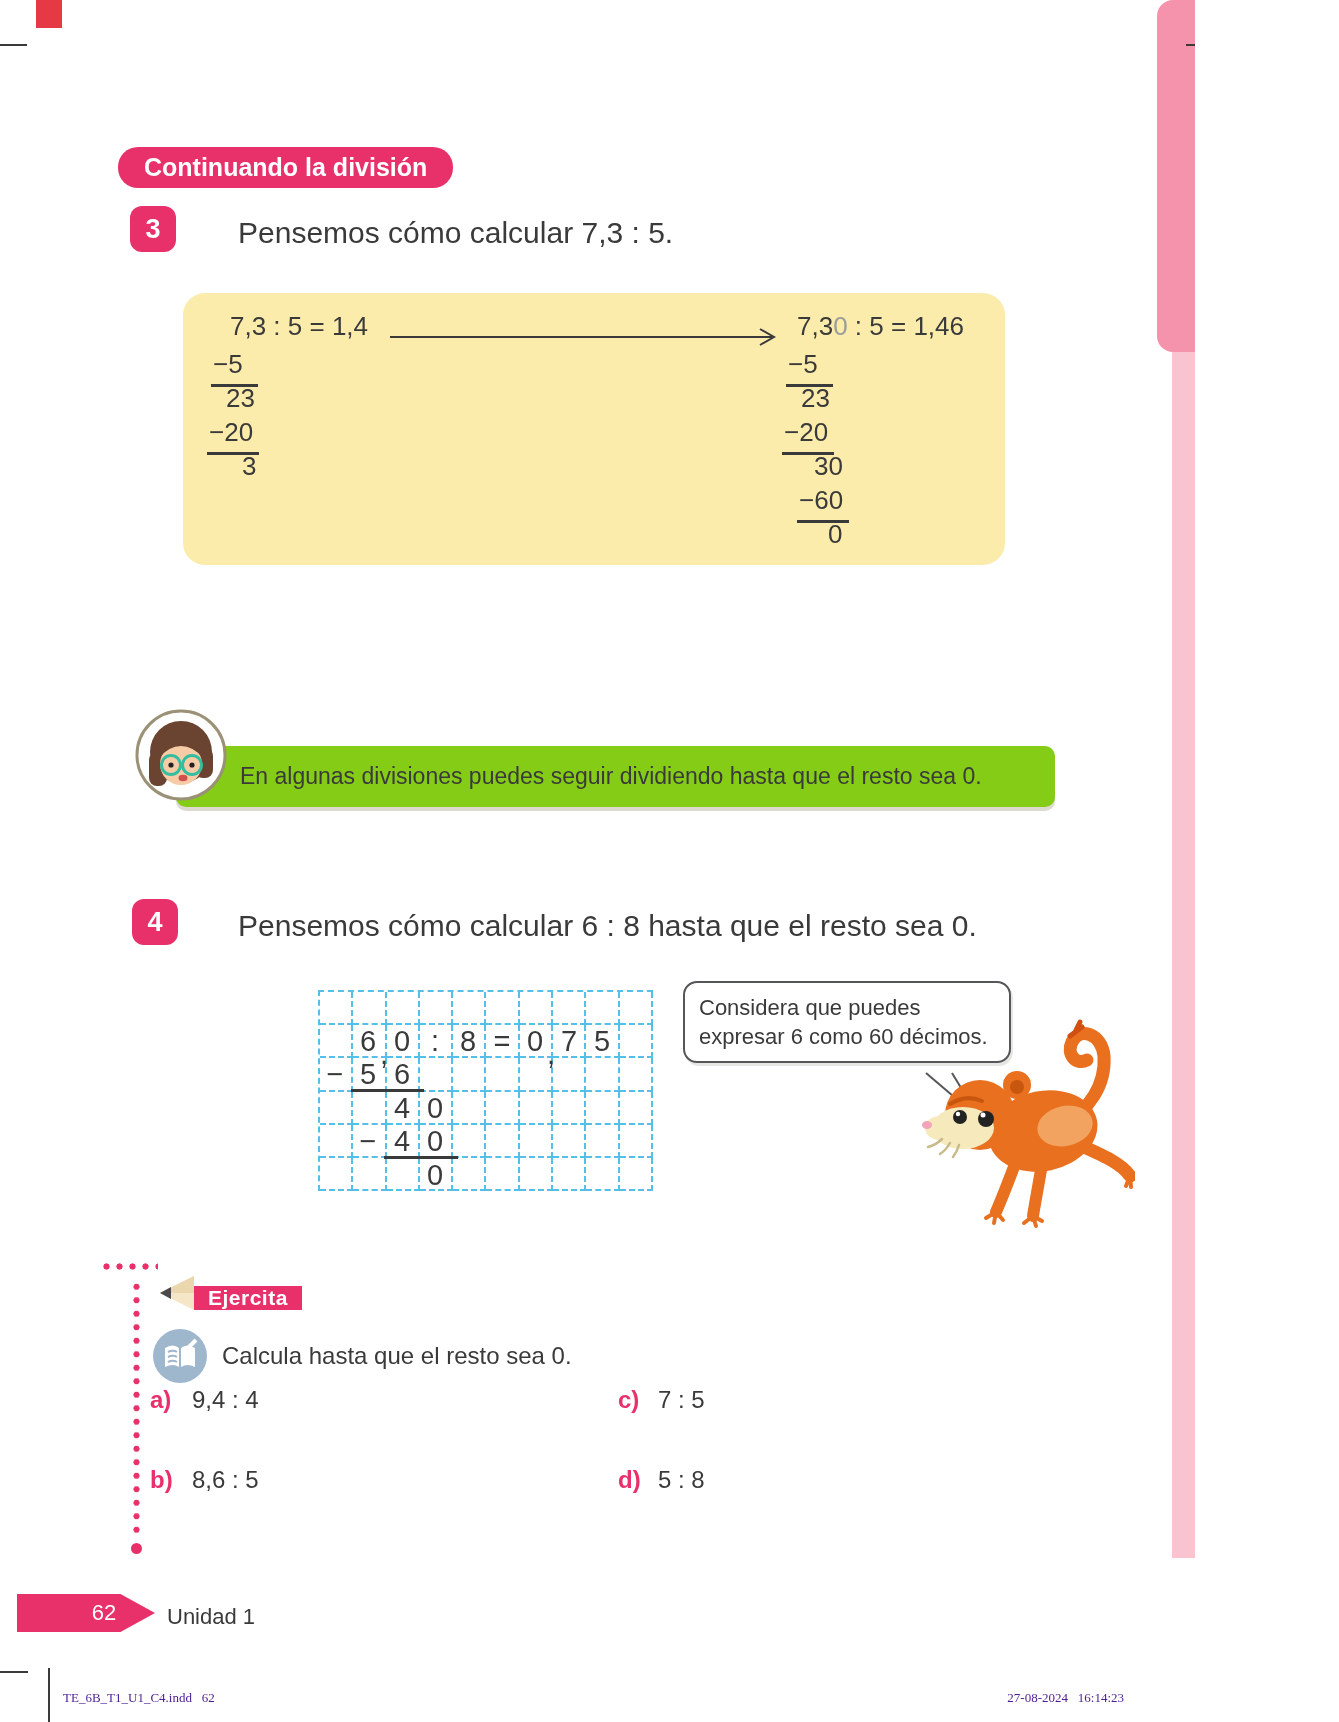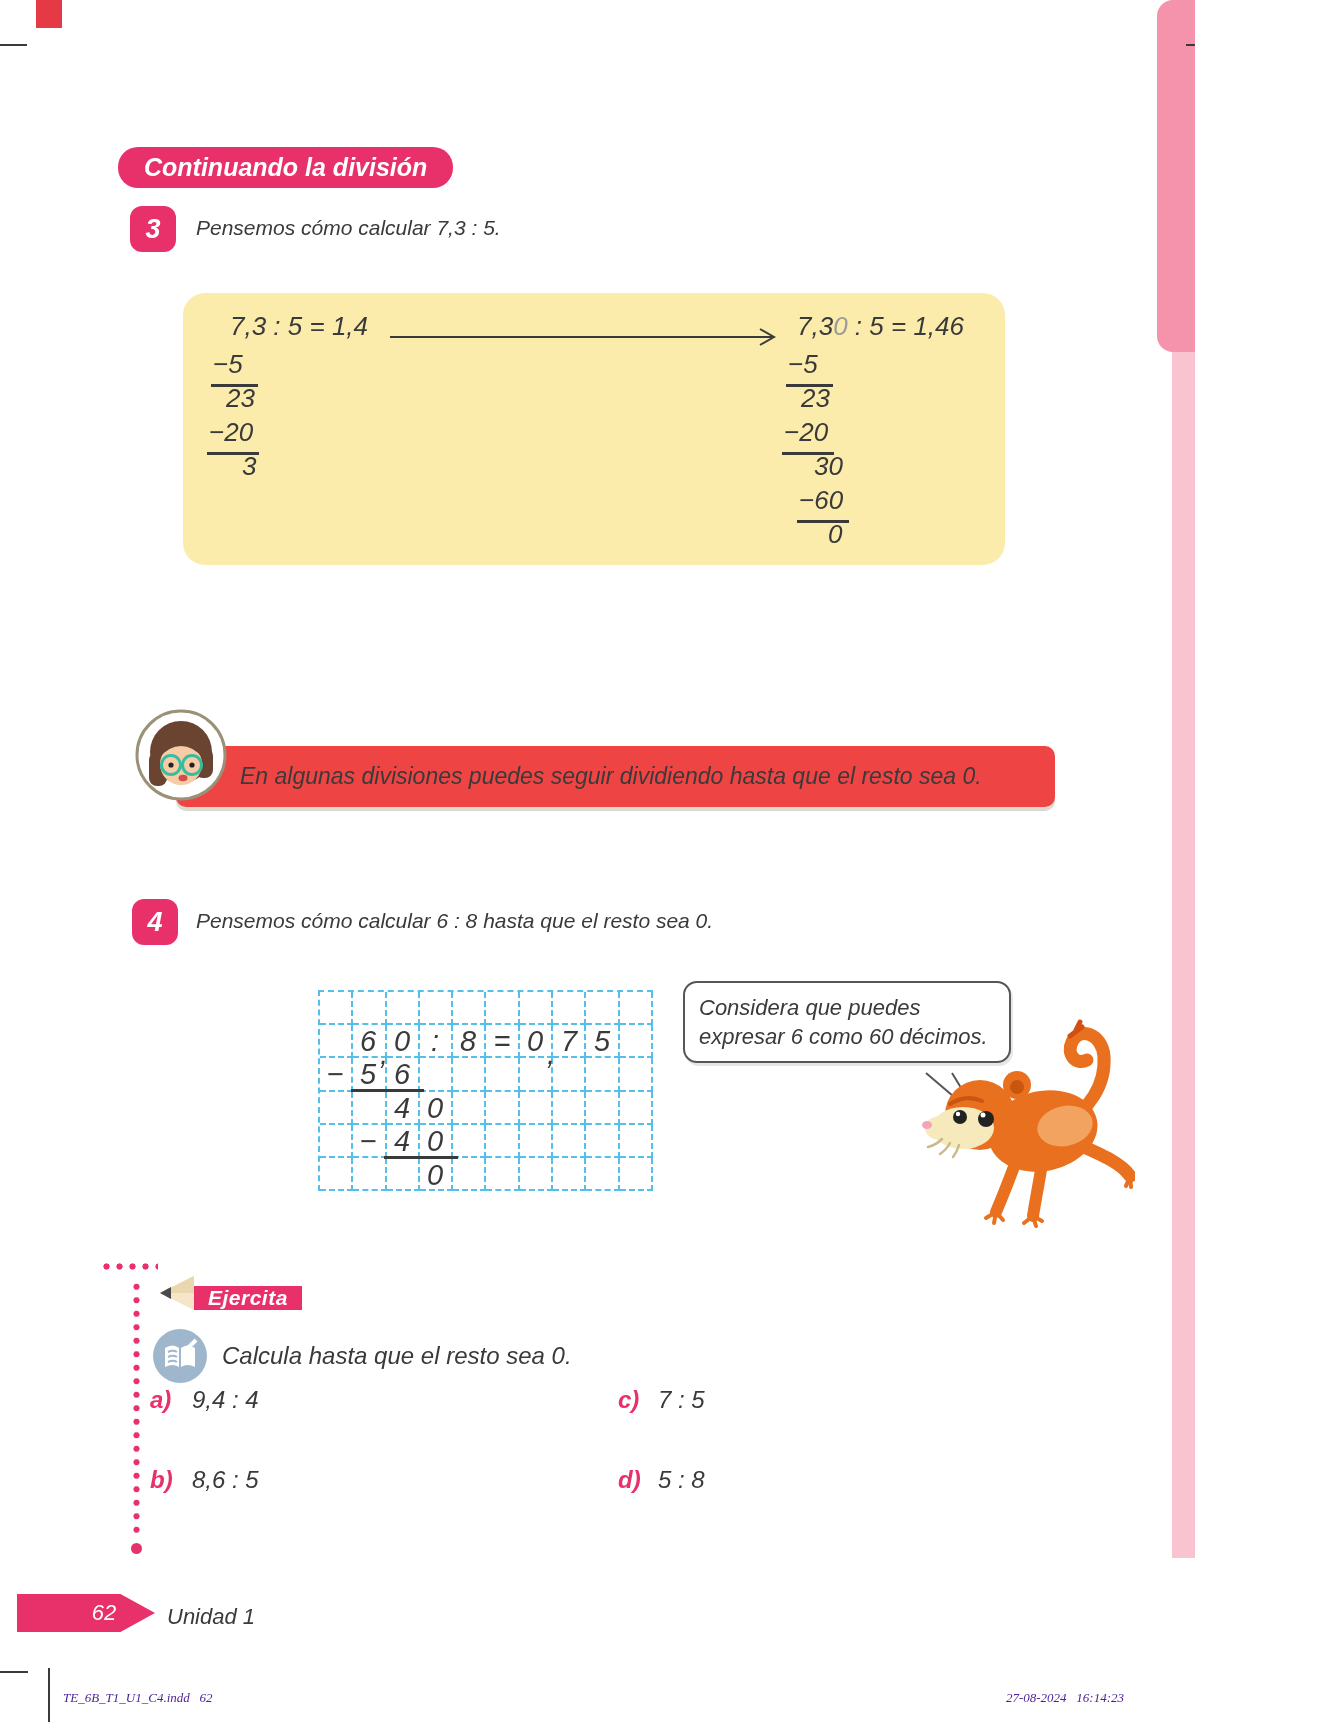--- a/index.html
+++ b/index.html
@@ -1,48 +1,48 @@
 <!DOCTYPE html>
 <html><head>
 <meta charset="utf-8">
 <style>
   html,body{margin:0;padding:0;}
   body{font-family:"Liberation Sans",sans-serif;color:#3a3a3a;background:#fff;}
-  #page{position:relative;width:1195px;height:1722px;background:#fff;overflow:hidden;font-style:italic;}
+  #page{position:relative;width:1195px;height:1722px;background:#fff;overflow:hidden;}
   .abs{position:absolute;}
 
   
   .crop{position:absolute;background:#3a3a3a;}
   .reg-rect{position:absolute;left:36px;top:0;width:26px;height:28px;background:#E53945;}
   .strip-light{position:absolute;left:1172px;top:0;width:40px;height:1558px;background:#F9C4D0;}
   .strip-dark{position:absolute;left:1157px;top:0;width:55px;height:352px;background:#F693AC;border-radius:16px;}
 
   
   .title-badge{position:absolute;left:118px;top:147px;height:41px;padding:0 26px;background:#E8316B;
     border-radius:20px;color:#fff;font-weight:bold;font-size:25px;line-height:41px;}
   .num-badge{position:absolute;width:46px;height:46px;background:#E8316B;border-radius:12px;color:#fff;
     font-weight:bold;font-size:27px;display:flex;align-items:center;justify-content:center;}
-  .prob-text{position:absolute;font-size:21px;color:#3a3a3a;}
+  .prob-text{position:absolute;font-size:30px;color:#3a3a3a;margin-left:42px;}
 
   
   .yellow-box{position:absolute;left:183px;top:293px;width:822px;height:272px;background:#FBECAC;border-radius:22px;}
   .dtext{position:absolute;font-size:26px;color:#3a3a3a;white-space:pre;}
   .ul{position:absolute;height:3px;background:#3a3a3a;}
   .gray{color:#9B9B9B;}
 
   
   .bubble{position:absolute;background:#fff;border:2px solid #55565A;border-radius:14px;
     padding:10px 14px;font-size:21px;line-height:1.32;color:#3a3a3a;box-shadow:2px 3px 0 rgba(120,115,100,.18);}
   .tail-l{position:absolute;left:-9px;width:14px;height:14px;background:#fff;border-left:2px solid #55565A;
     border-bottom:2px solid #55565A;transform:rotate(45deg);}
   .tail-r{position:absolute;right:-9px;width:14px;height:14px;background:#fff;border-right:2px solid #55565A;
     border-top:2px solid #55565A;transform:rotate(45deg);}
 
   
-  .note-bar{position:absolute;left:176px;top:746px;width:879px;height:61px;background:#ef4444;border-radius:10px;
+  .note-bar{position:absolute;left:176px;top:746px;width:879px;height:61px;background:#84cc16;border-radius:10px;
     box-shadow:0 4px 0 #DCDACF;display:flex;align-items:center;padding-left:64px;box-sizing:border-box;font-size:23px;}
 
   
   .grid{position:absolute;left:318px;top:990px;width:335px;height:201px;display:grid;
     grid-template-columns:repeat(10,1fr);grid-template-rows:repeat(6,1fr);
     border-left:2px dashed #54BFE8;border-top:2px dashed #54BFE8;box-sizing:border-box;}
   .grid i{border-right:2px dashed #54BFE8;border-bottom:2px dashed #54BFE8;}
   .gch{position:absolute;width:34px;height:34px;text-align:center;line-height:34px;font-size:29px;color:#3a3a3a;}
   .gcomma{position:absolute;width:12px;text-align:center;font-size:29px;color:#3a3a3a;}
 

